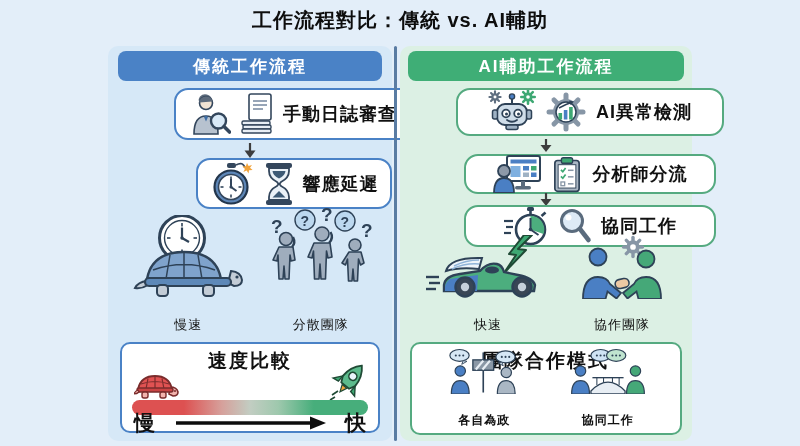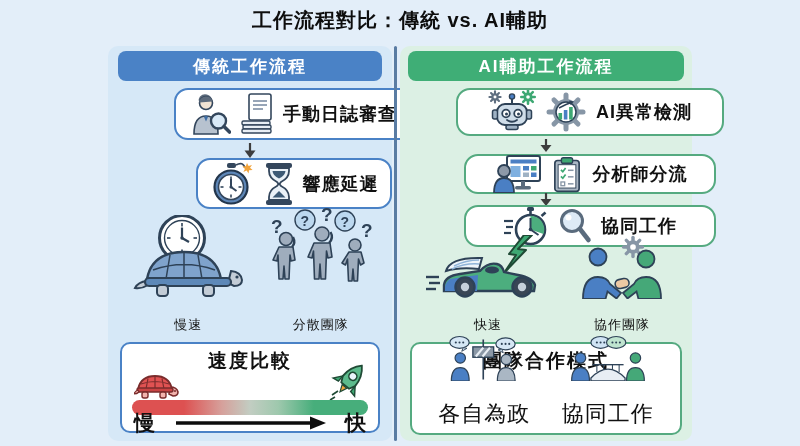--- a/index.html
+++ b/index.html
@@ -32,21 +32,21 @@
   .box-title { position:absolute; top:4px; left:0; width:100%; text-align:center;
     font-weight:bold; font-size:19px; letter-spacing:2px; }
   .gradient-bar { position:absolute; left:10px; right:10px; top:56px; height:15px; border-radius:8px;
     background:linear-gradient(90deg,#DD5151 0%,#DD5151 22%,#D6A09B 38%,#C2CDC2 50%,#9EC8AD 62%,#47AE7B 77%,#47AE7B 100%); }
   .speed-labels { position:absolute; left:12px; right:12px; top:68px; height:22px;
     display:flex; align-items:center; justify-content:space-between;
     font-size:21px; font-weight:bold; }
   .coop-row { position:absolute; top:24px; left:0; right:0; bottom:4px;
     display:flex; justify-content:space-evenly; align-items:flex-end; }
   .coop-item { display:flex; flex-direction:column; align-items:center; }
-  .coop-label { font-weight:normal; font-size:22px; margin-top:18px; letter-spacing:1px; }
+  .coop-label { font-weight:bold; font-size:12px; margin-top:18px; letter-spacing:1px; }
   svg { display:block; }
 </style>
 </head>
 <body>
 
 <div class="page">
 
   <div class="main-title">工作流程對比：傳統 vs. AI輔助</div>
 
   <div class="panel panel-left">

